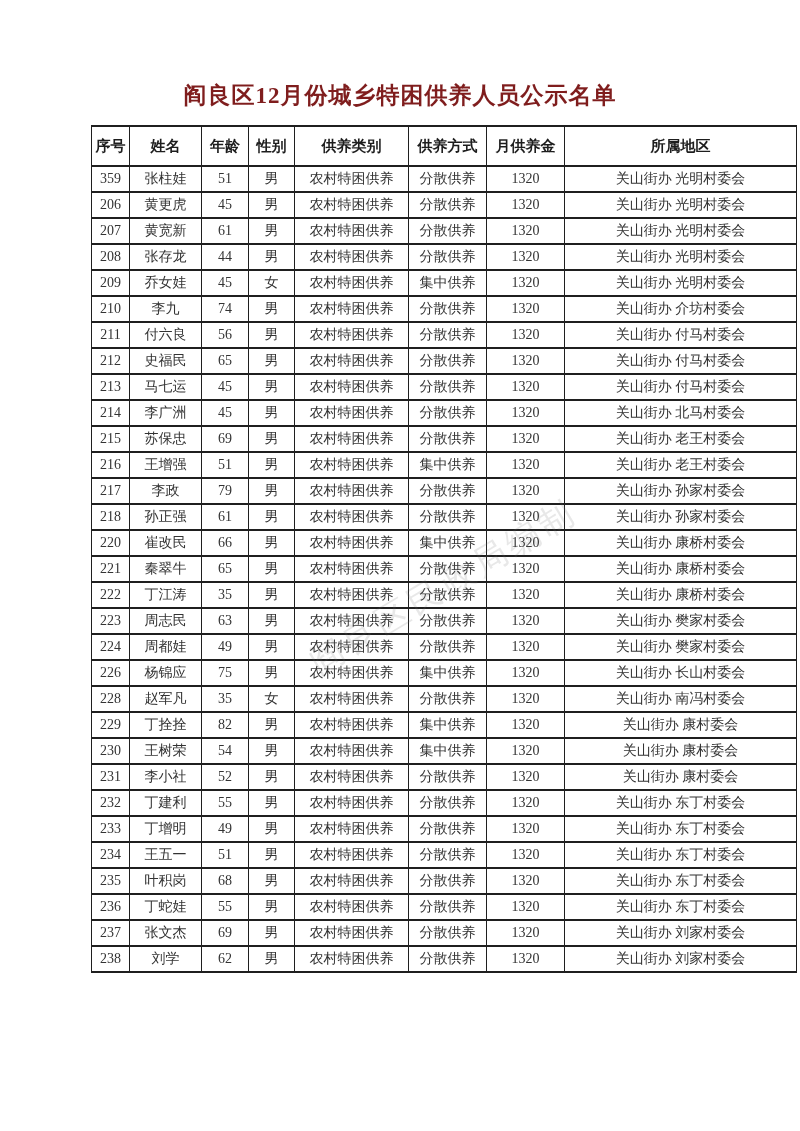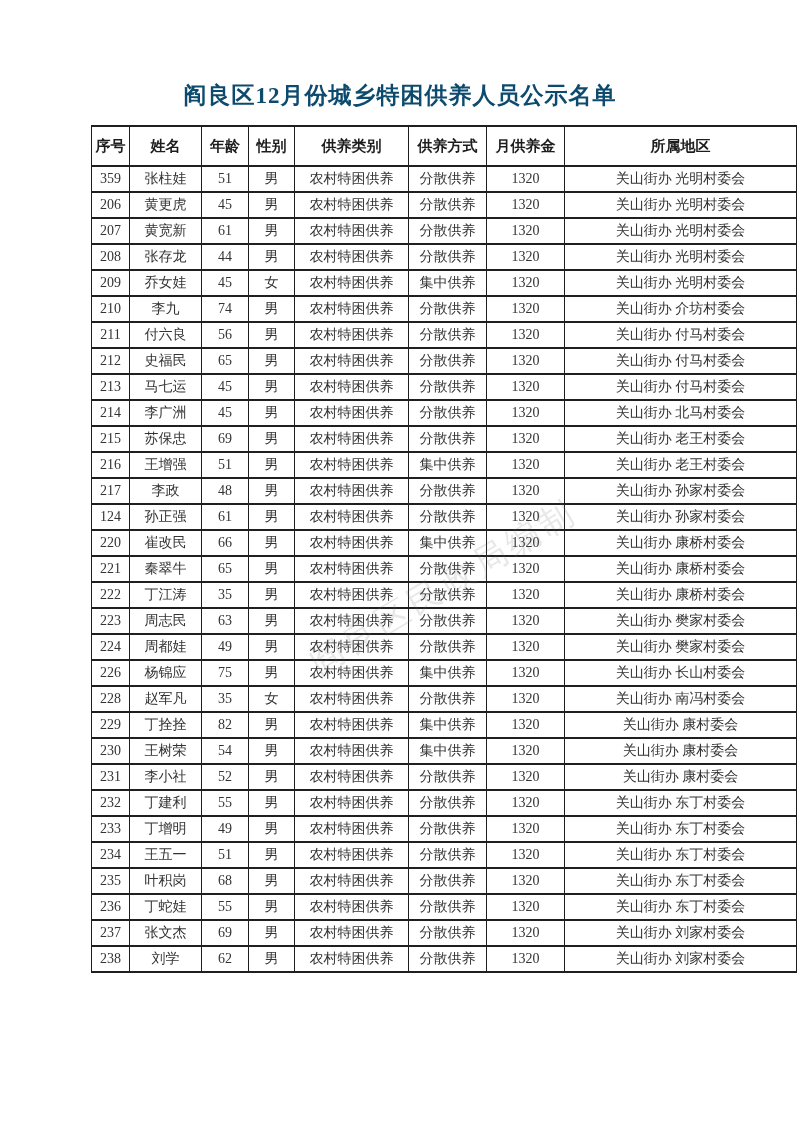--- a/index.html
+++ b/index.html
@@ -18,21 +18,21 @@
   }
   .doc-title {
     position: absolute;
     top: 80px;
     left: 0;
     width: 100%;
     text-align: center;
     font-size: 23px;
     font-weight: bold;
     letter-spacing: 1px;
-    color: #0c4a6e;
+    color: #7f1d1d;
   }
   .watermark {
     position: absolute;
     top: 560px;
     left: 290px;
     width: 320px;
     transform: rotate(-31deg);
     transform-origin: center center;
     font-size: 34px;
     letter-spacing: 4px;
@@ -225,29 +225,29 @@
           <td>51</td>
           <td>男</td>
           <td>农村特困供养</td>
           <td>集中供养</td>
           <td>1320</td>
           <td>关山街办 老王村委会</td>
         </tr>
         <tr>
           <td>217</td>
           <td>李政</td>
-          <td>48</td>
+          <td>79</td>
           <td>男</td>
           <td>农村特困供养</td>
           <td>分散供养</td>
           <td>1320</td>
           <td>关山街办 孙家村委会</td>
         </tr>
         <tr>
-          <td>124</td>
+          <td>218</td>
           <td>孙正强</td>
           <td>61</td>
           <td>男</td>
           <td>农村特困供养</td>
           <td>分散供养</td>
           <td>1320</td>
           <td>关山街办 孙家村委会</td>
         </tr>
         <tr>
           <td>220</td>

